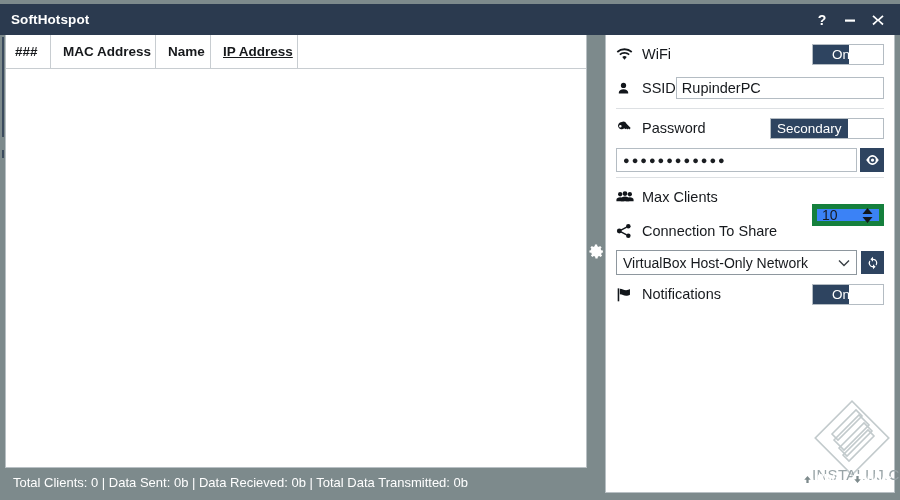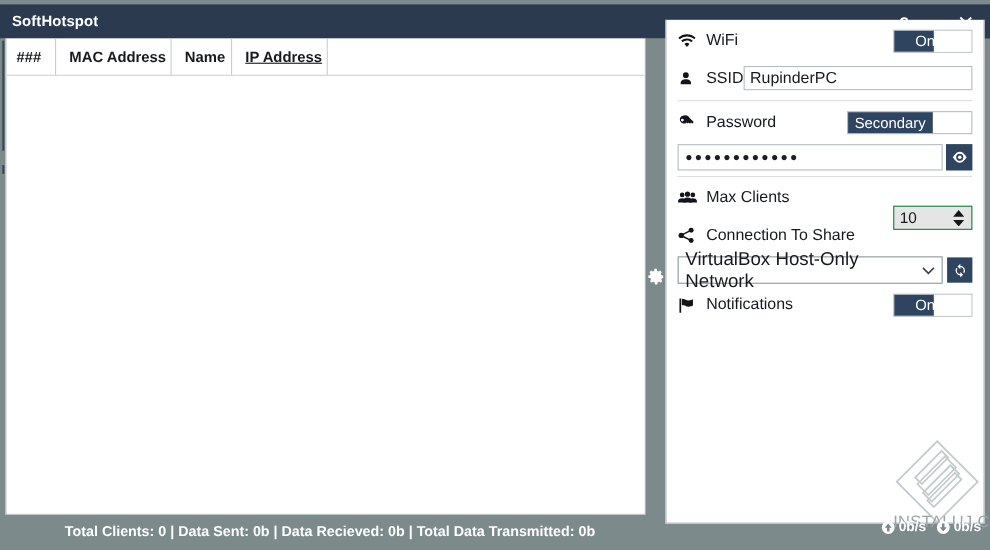--- a/index.html
+++ b/index.html
@@ -143,21 +143,21 @@
     display: flex;
     align-items: center;
     justify-content: center;
   }
   .gear-wrap svg { display: block; }
 
   
   .settings-panel {
     position: absolute;
     left: 605px;
-    top: 18px;
+    top: 35px;
     width: 290px;
     height: 458px;
     background: #ffffff;
     border: 1px solid #b9c0c4;
     border-top: none;
     box-sizing: border-box;
     padding: 0 10px;
     overflow: hidden;
   }
 
@@ -290,25 +290,25 @@
     justify-content: center;
     cursor: default;
   }
   .eye-btn svg { display: block; }
 
   
   .spinner {
     margin-left: auto;
     width: 72px;
     height: 22px;
-    border: 1px solid #15803d;
-    box-sizing: border-box;
-    display: flex;
-    align-items: center;
-    background: #e5e5e5;
+    border: 5px solid #15803d;
+    box-sizing: border-box;
+    display: flex;
+    align-items: center;
+    background: #3b82f6;
     padding-left: 5px;
     font-size: 14px;
     color: #16191d;
     margin-top: 36px;
   }
   .spinner .arrows {
     margin-left: auto;
     display: flex;
     flex-direction: column;
     align-items: center;
@@ -327,21 +327,21 @@
   }
   .select-box {
     width: 243px;
     height: 25px;
     border: 1px solid #8e979e;
     box-sizing: border-box;
     display: flex;
     align-items: center;
     padding: 0 6px;
     background: #ffffff;
-    font-size: 17px;
+    font-size: 14px;
     color: #16191d;
     cursor: default;
   }
   .select-box .caret {
     margin-left: auto;
     display: flex;
     align-items: center;
   }
   .refresh-btn {
     width: 23px;
@@ -381,25 +381,24 @@
   .statusbar {
     position: absolute;
     left: 5px;
     top: 470px;
     width: 582px;
     height: 24px;
     display: flex;
     align-items: center;
     color: #ffffff;
     font-size: 13px;
-    font-weight: bold;
+    font-weight: normal;
     padding-left: 8px;
     box-sizing: border-box;
     white-space: nowrap;
-    justify-content: center;
   }
   .speeds {
     position: absolute;
     right: 8px;
     top: 472px;
     display: flex;
     align-items: center;
     gap: 9px;
     color: #ffffff;
     font-size: 12.5px;

